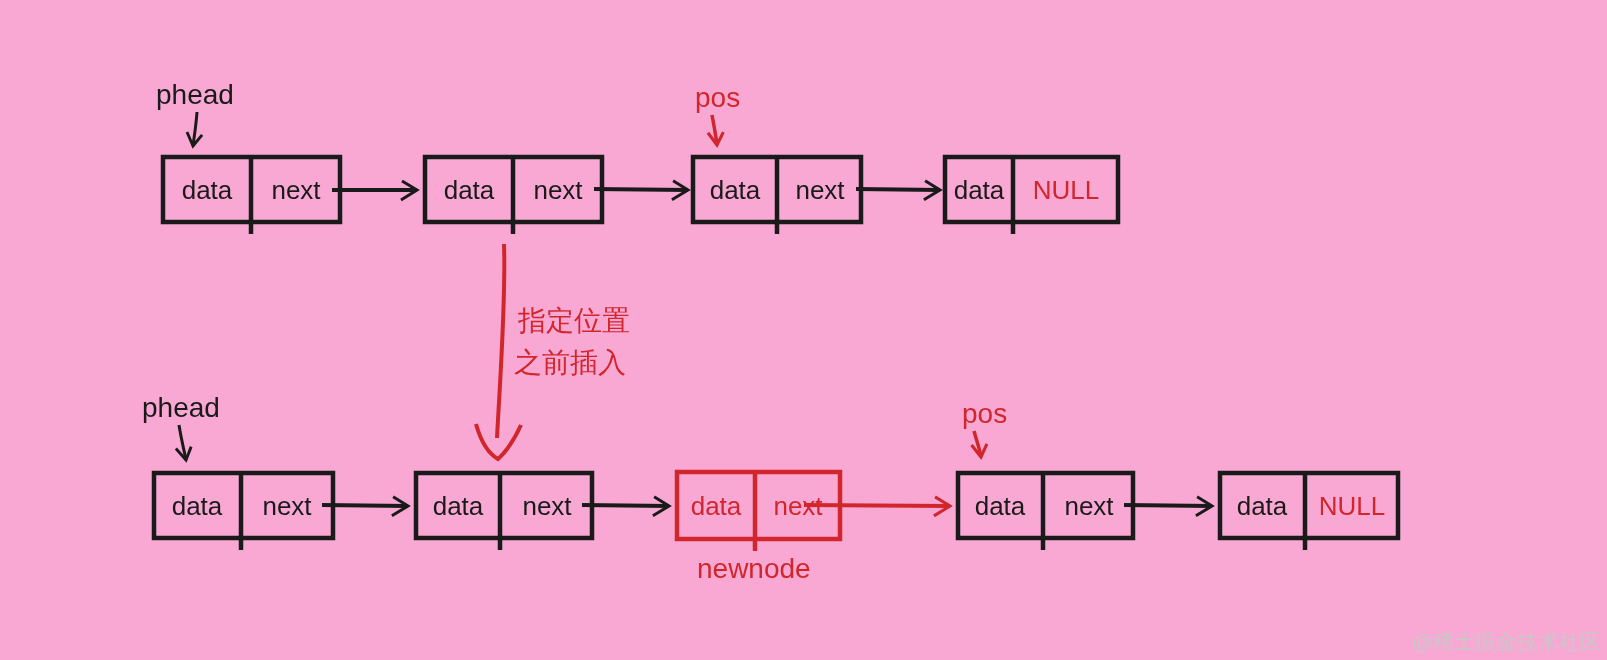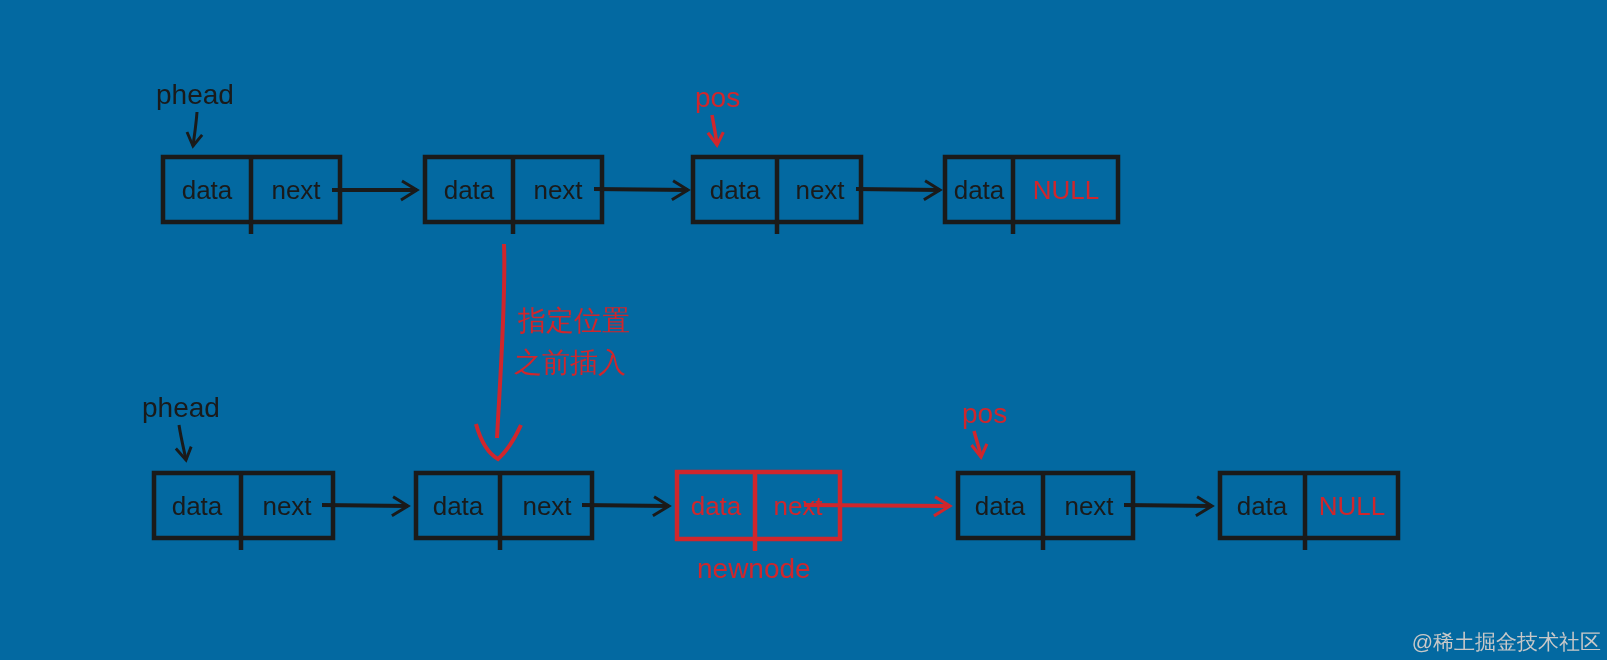--- a/index.html
+++ b/index.html
@@ -1,17 +1,17 @@
 <!DOCTYPE html>
 <html><head>
 <meta charset="utf-8">
 <style>
   html,body { margin:0; padding:0; background:#ffffff; }
   .stage {
-    position:relative; width:1607px; height:660px; background:#0369a1;
+    position:relative; width:1607px; height:660px; background:#f9a8d4;
     overflow:hidden; font-family:"Liberation Sans","DejaVu Sans",sans-serif;
   }
   svg { position:absolute; left:0; top:0; }
   text {
     font-family:"Liberation Sans","DejaVu Sans",sans-serif;
     fill:#1a1a1a;
   }
   .node-label { font-size:26px; }
   .ptr-label  { font-size:28px; }
   .red        { fill:#d0262c; }

